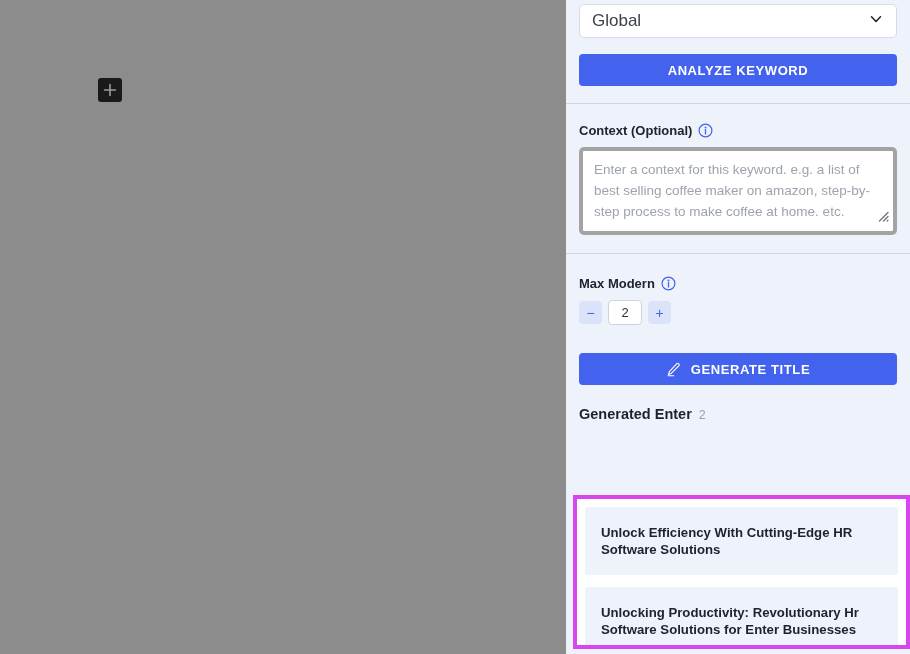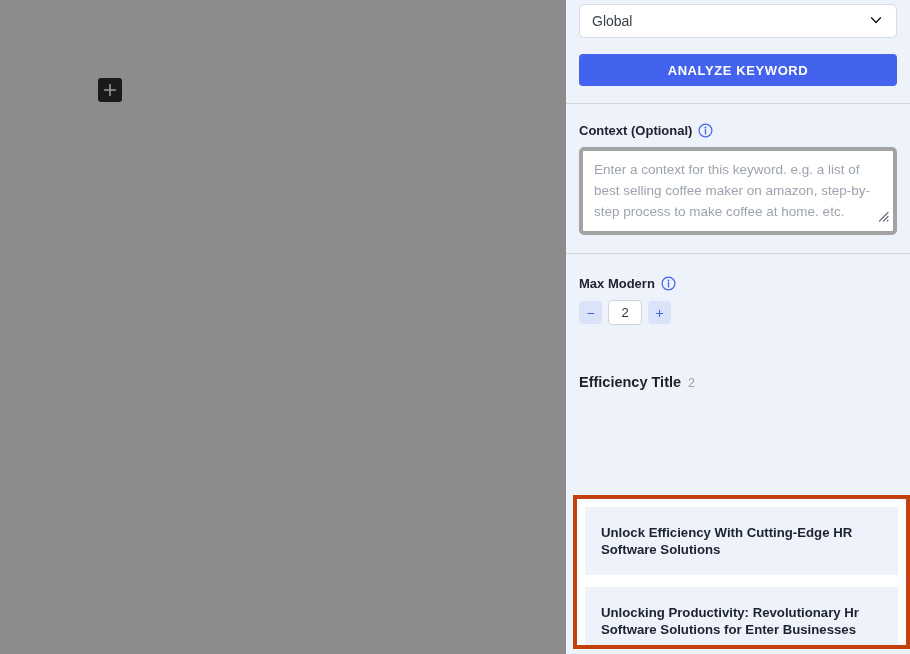--- a/index.html
+++ b/index.html
@@ -70,21 +70,21 @@
   }
   .select-box {
     width: 318px;
     height: 34px;
     background: #ffffff;
     border: 1px solid #d8dbe3;
     border-radius: 5px;
     display: flex;
     align-items: center;
     padding: 4px 12px;
-    font-size: 14px;
+    font-size: 17px;
     color: #3c4149;
   }
   .select-value { flex: 1; }
   .chevron { display: block; }
 
   
   .btn-primary {
     width: 318px;
     height: 32px;
     background: #4362ee;
@@ -219,21 +219,21 @@
     color: #9aa0ab;
   }
 
   
   .results-highlight {
     position: absolute;
     left: 7px;
     top: 495px;
     width: 337px;
     height: 154px;
-    border: 4px solid #c2410c;
+    border: 4px solid #d946ef;
     background: #ffffff;
     overflow: hidden;
   }
   .results-inner {
     position: absolute;
     left: 0; top: 0; right: 0; bottom: 0;
     padding: 8px 0 0 0;
     background: #ffffff;
   }
   .title-card {
@@ -329,25 +329,34 @@
             <button class="stepper-btn">−</button>
             <input class="stepper-input" type="text" readonly="" value="2" style="">
             <button class="stepper-btn">+</button>
           </div>
         </div>
 
       </div>
 
       <div style="height:28px"></div>
 
+      <button class="btn-primary">
+        <span class="ico">
+          <svg width="15" height="15" viewBox="0 0 16 16">
+            <path d="M11.3 1.9 a1.6 1.6 0 0 1 2.3 2.3 L5.6 12.2 L2.6 13.2 L3.6 10.2 Z" fill="none" stroke="#ffffff" stroke-width="1.2" stroke-linejoin="round"></path>
+            <path d="M2.2 14.6 L8.2 14.6" stroke="#ffffff" stroke-width="1.2" stroke-linecap="round"></path>
+          </svg>
+        </span>
+        <span>GENERATE TITLE</span>
+      </button>
 
       <div style="height:21px"></div>
 
       <div class="generated-heading">
-        <span>Efficiency Title</span>
+        <span>Generated Enter</span>
         <span class="generated-count">2</span>
       </div>
     </div>
 
     <div class="results-highlight">
       <div class="results-inner" id="resultsInner">
           <div class="title-card">Unlock Efficiency With Cutting-Edge HR Software Solutions</div>
           <div class="title-card">Unlocking Productivity: Revolutionary Hr Software Solutions for Enter Businesses</div>
         </div>
     </div>

